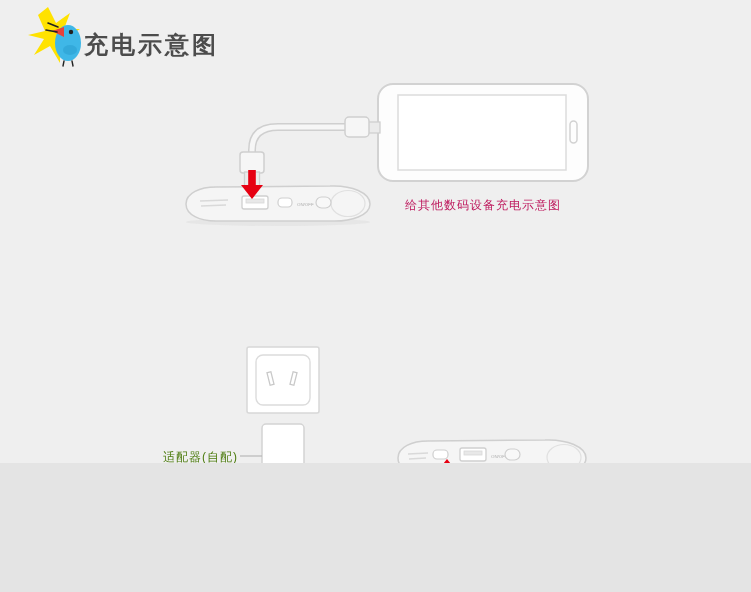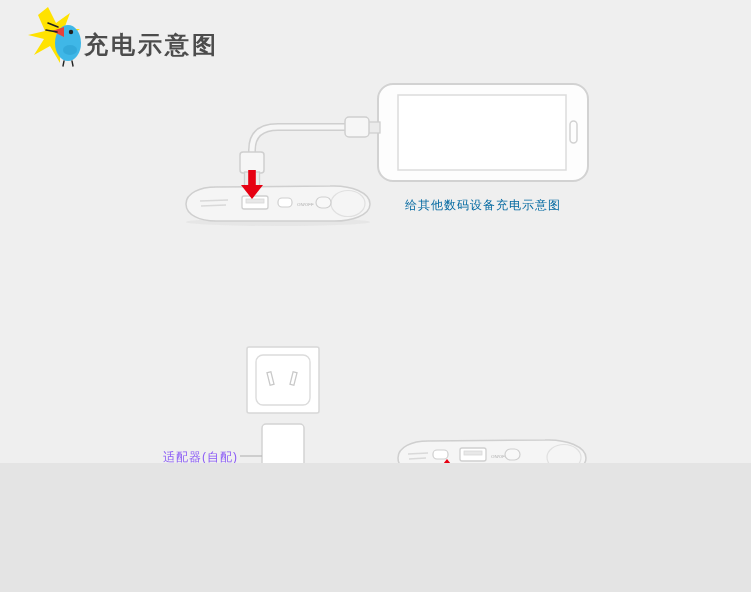--- a/index.html
+++ b/index.html
@@ -7,25 +7,25 @@
     position:relative;width:751px;height:463px;background:#efefef;
     overflow:hidden;font-family:"Liberation Sans","DejaVu Sans",sans-serif;
   }
   .page-title{
     position:absolute;left:84px;top:29px;
     font-size:24px;font-weight:700;color:#4c4c4c;letter-spacing:3px;
   }
   .logo{position:absolute;left:18px;top:5px;width:64px;height:62px;}
   .art{position:absolute;left:0;top:0;width:751px;height:592px;}
   .caption{
-    position:absolute;font-size:12px;color:#0369a1;letter-spacing:1px;white-space:nowrap;
+    position:absolute;font-size:12px;color:#be185d;letter-spacing:1px;white-space:nowrap;
   }
   .caption-top{left:405px;top:197px;}
   .caption-bottom{left:432px;top:401px;}
-  .adapter-label{left:163px;top:449px;color:#8b5cf6;text-align:right;}
+  .adapter-label{left:163px;top:449px;color:#4d7c0f;text-align:right;}
 </style>
 </head>
 <body>
 
 <div class="stage">
 
   <svg class="logo" viewBox="0 0 64 62" aria-hidden="true">
     <g>
       <polygon points="30,2 38,18 52,8 46,24 62,24 48,33 58,46 42,39 42,58 32,41 16,50 26,34 10,30 27,26 20,10" fill="#ffe200"></polygon>
     </g>

